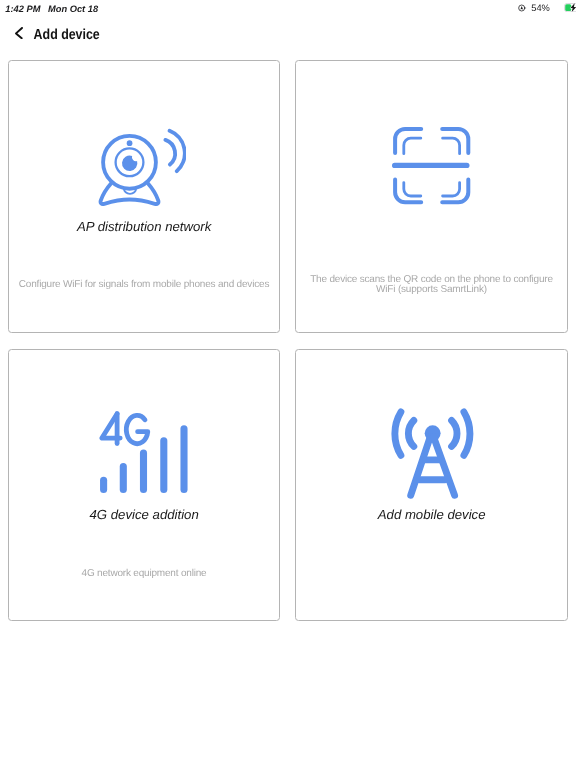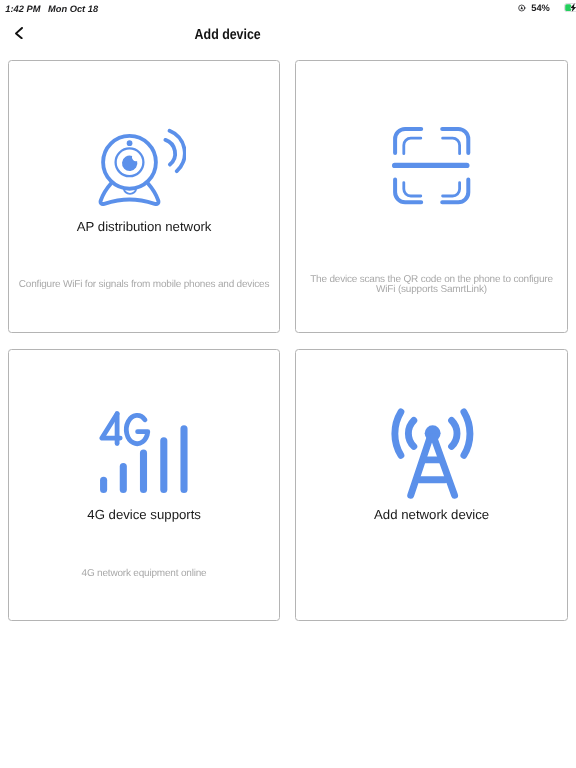--- a/index.html
+++ b/index.html
@@ -13,45 +13,45 @@
   }
   #app { position: relative; width: 576px; height: 768px; }
 
   
   .statusbar { position: absolute; left: 0; top: 0; width: 576px; height: 18px; }
   .sb-left { position: absolute; left: 5.3px; top: 3.5px; height: 11px; display: flex; align-items: baseline; gap: 7.6px; font-style: italic; }
   .sb-time, .sb-date { font-size: 9.3px; font-weight: bold; color: #1d1d1f; letter-spacing: 0px; }
   .sb-right { position: absolute; left: 517.6px; top: 0; height: 15px; display: flex; align-items: center; gap: 0; }
   .sb-loc { width: 9px; height: 15px; display:flex; align-items:center; }
   .sb-bat { display:block; margin-left: 2.3px; line-height:0; }
-  .sb-pct { font-size: 9.3px; font-weight: bold; color: #1d1d1f; margin-left: 4.7px; margin-right:12px; }
+  .sb-pct { font-size: 9.3px; font-weight: normal; color: #1d1d1f; margin-left: 4.7px; margin-right:12px; }
 
   
   .navbar { position: absolute; left: 0; top: 18px; width: 576px; height: 32px; }
   .nav-back { position: absolute; left: 4px; top: 5px; width: 30px; height: 26px; cursor: pointer; }
   .nav-back svg { position: absolute; left: 11px; top: 4.2px; }
   .nav-title { position: absolute; left: 0; top: 8.5px; width: 456px; height: 16px;
-               text-align: center; font-size: 14.5px; font-weight: bold; color: #131313;
-               line-height: 16px; }
+               font-size: 14.5px; font-weight: bold; color: #131313;
+               line-height: 16px; padding-left: 28px; }
   .nav-title span { display: inline-block; transform: scaleX(0.855); transform-origin: center; }
 
   
   .grid { position: absolute; left: 8px; top: 60px; width: 560px;
           display: grid; grid-template-columns: 272.3px 272.3px; gap: 16.2px 15.2px; }
   .card { width: 272.3px; height: 272.5px; border: 1.2px solid #b4b4b4; border-radius: 3.5px;
           background: #fff; position: relative; cursor: pointer; }
   .card-icon { position: absolute; left: 0; top: 56px; width: 100%; height: 92px; }
   .card-icon svg { position: absolute; }
   .ic1 { left: 89px; top: 10px; }
   .ic2 { left: 95.6px; top: 9.9px; }
   .ic3 { left: 90.1px; top: 5.4px; }
   .ic4 { left: 90.1px; top: 1.7px; }
   .card-title { position: absolute; left: 0; top: 157.6px; width: 100%;
                 text-align: center; font-size: 13.2px; color: #1a1a1a;
-                line-height: 16px; }
+                line-height: 16px; font-style: italic; }
   .card-title span { display: inline-block; }
   .card-sub { position: absolute; left: 5px; top: 192px; width: 260px; height: 64px;
               display: flex; align-items: center; justify-content: center;
               text-align: center; font-size: 10px; color: #a9a9a9;
               line-height: 9.6px; letter-spacing: -0.19px; }
   .card-sub span { display: inline-block; }
 </style>
 </head>
 <body>
 
@@ -151,21 +151,21 @@
           </g>
           <g stroke="#5b90ea" stroke-width="7.1" stroke-linecap="round" fill="none">
             <path d="M4.6 69.3 V78.5"></path>
             <path d="M24.3 55.5 V78.5"></path>
             <path d="M44.5 42.1 V78.5"></path>
             <path d="M64.8 29.8 V78.5"></path>
             <path d="M85.0 17.8 V78.5"></path>
           </g>
         </svg>
       </div>
-      <div class="card-title"><span>4G device supports</span></div>
+      <div class="card-title"><span>4G device addition</span></div>
       <div class="card-sub">
           <span>4G network equipment online</span>
         </div>
     </div>
 
     <div class="card">
       <div class="card-icon">
         <svg class="ic4" width="89" height="95" viewBox="0 0 89 95" fill="none">
           <g stroke="#5b90ea" stroke-width="6.9" stroke-linecap="round" fill="none">
             <path d="M13.9 5.0 A41.8 41.8 0 0 0 13.9 48.3"></path>
@@ -175,18 +175,18 @@
           </g>
           <circle cx="45.65" cy="26.3" r="7.95" fill="#5b90ea"></circle>
           <g stroke="#5b90ea" stroke-width="6.9" stroke-linecap="round" stroke-linejoin="round" fill="none">
             <path d="M43.3 29.6 L23.7 88.3"></path>
             <path d="M46.5 29.6 L67.6 88.3"></path>
             <path d="M38.7 52.9 H51.6"></path>
             <path d="M32.3 72.7 H58.0"></path>
           </g>
         </svg>
       </div>
-      <div class="card-title"><span>Add network device</span></div>
+      <div class="card-title"><span>Add mobile device</span></div>
     </div>
 
   </div>
 
 </div>
 
 </body></html>

